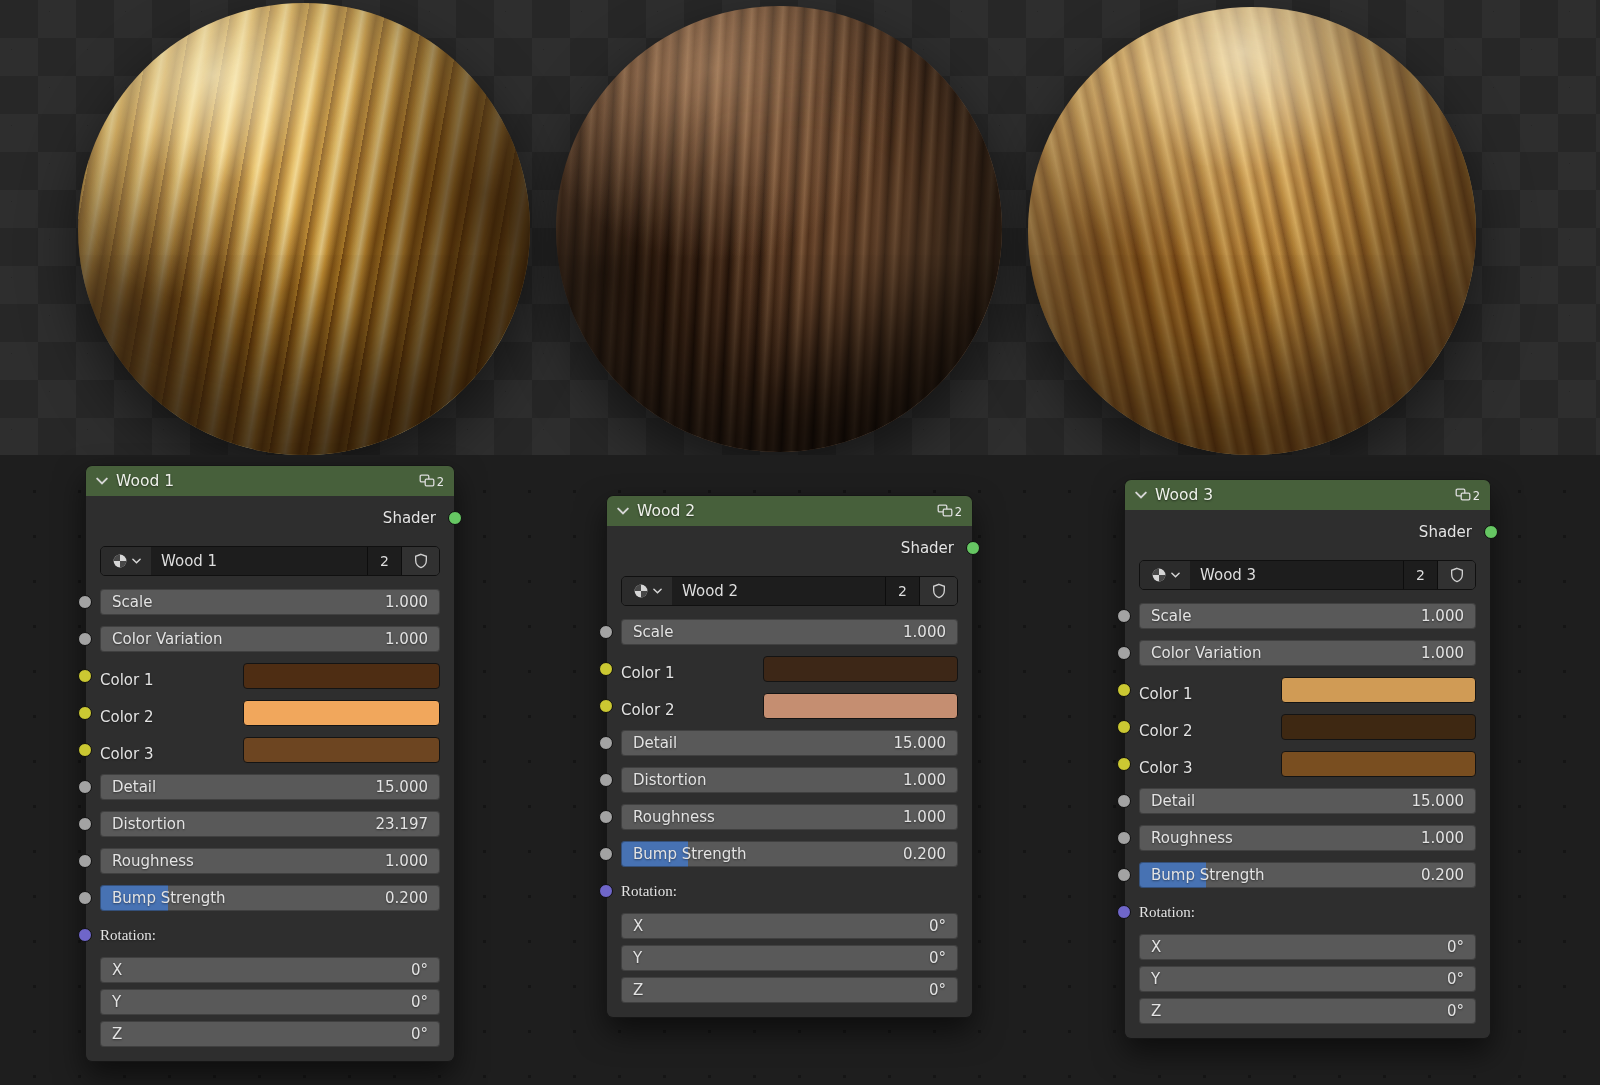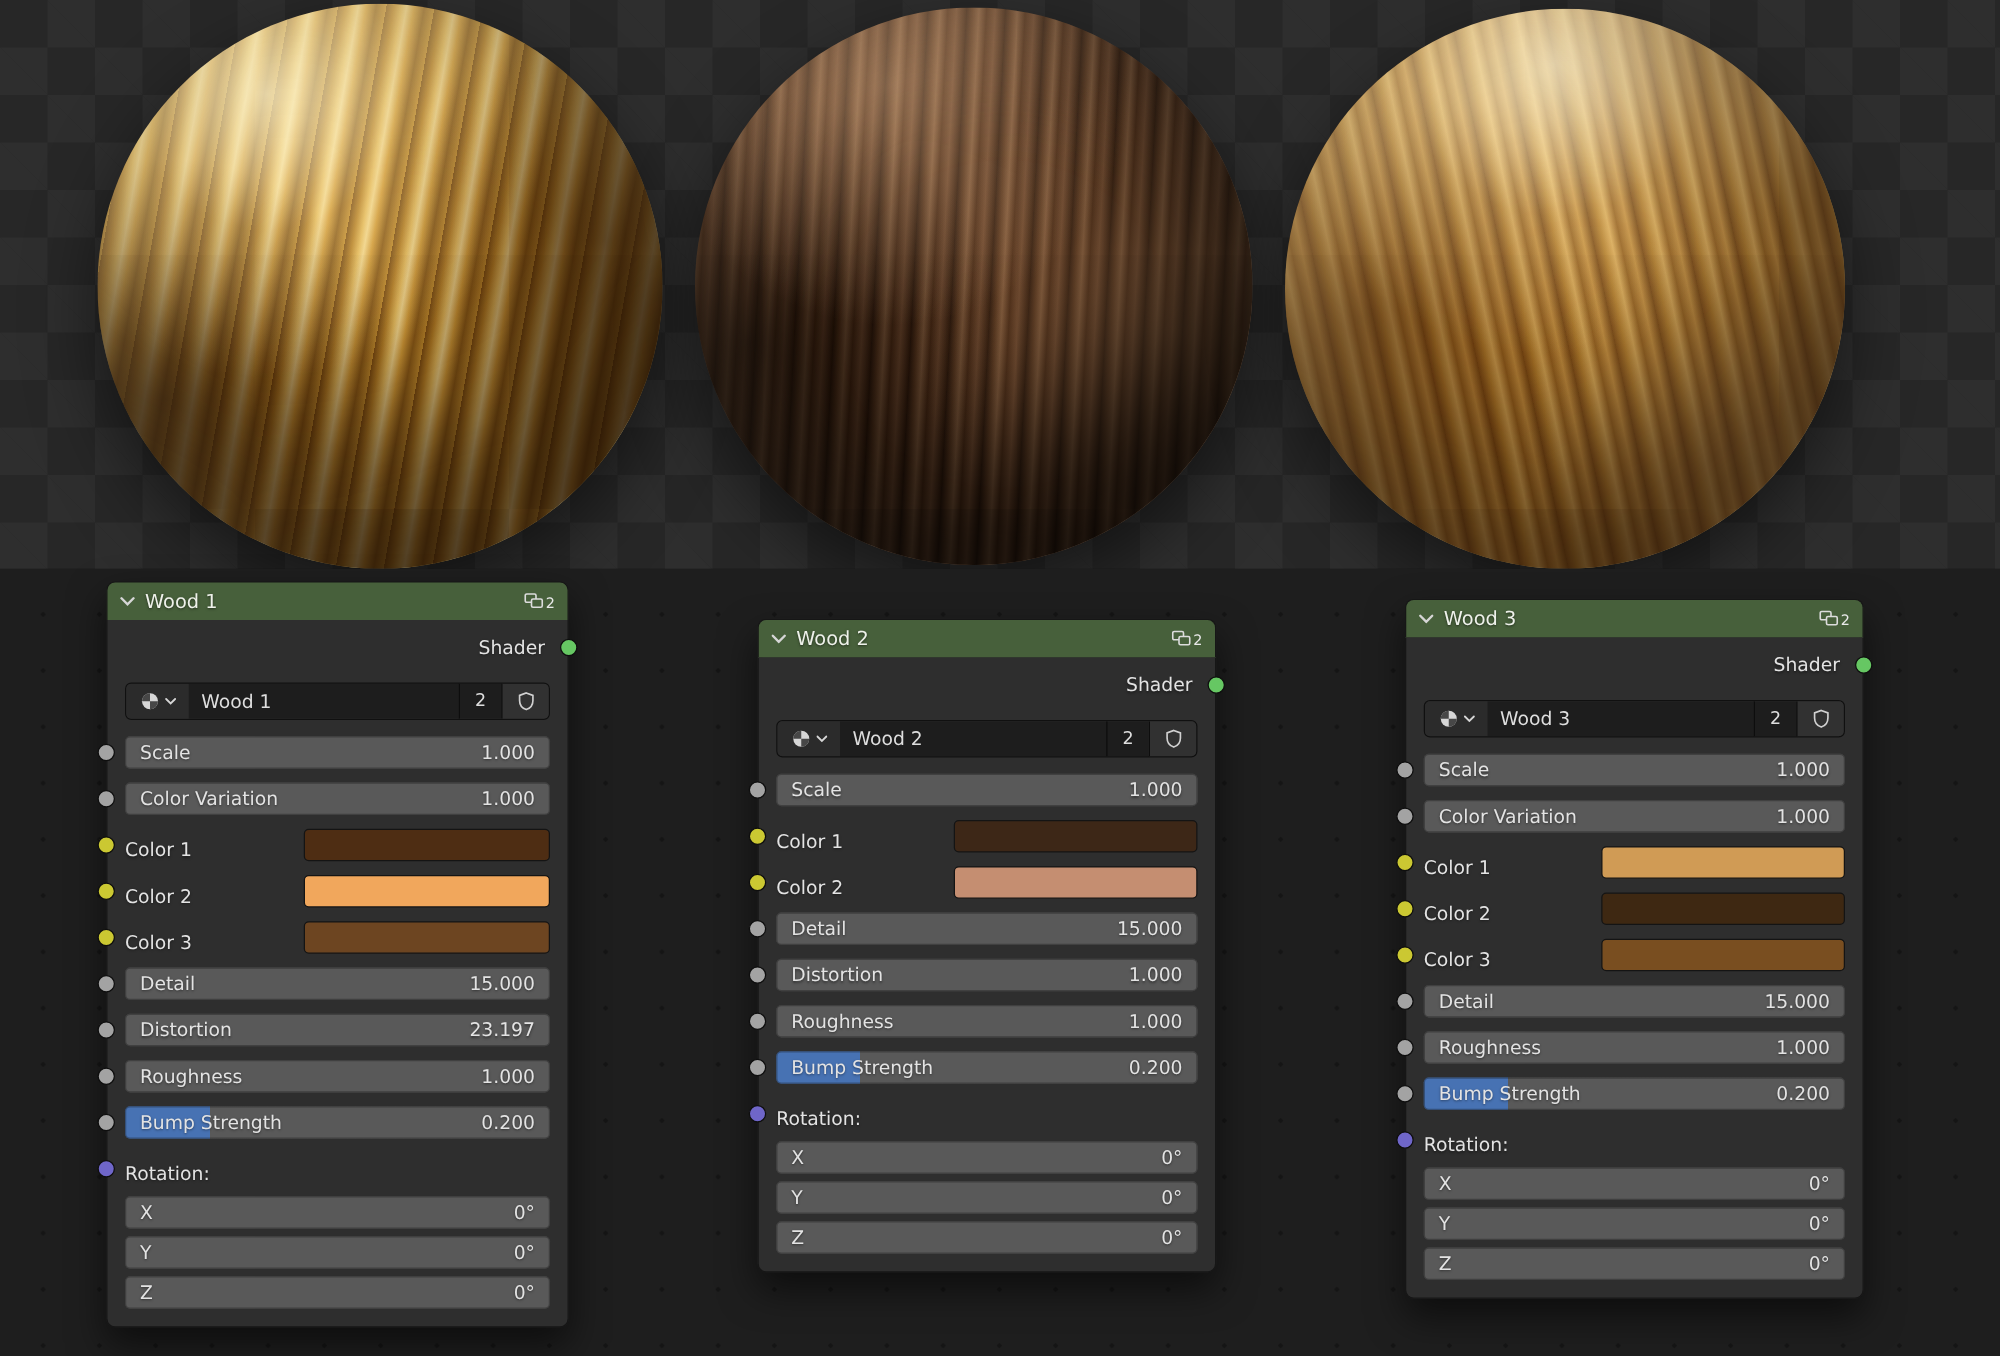--- a/index.html
+++ b/index.html
@@ -116,21 +116,21 @@
     background:#595959; border-radius:4px;
     display:flex; align-items:center; justify-content:space-between;
     padding:0 12px;
     box-shadow: inset 0 0 0 1px rgba(18,18,18,0.35);
     text-shadow:0 1px 2px rgba(0,0,0,0.45);
   }
   .row.vector { margin-bottom:6px; }
   .row.colorrow { display:flex; align-items:flex-end; }
   .colorrow .lbl { flex:1; text-shadow:0 1px 2px rgba(0,0,0,0.4); }
   .swatch { width:58%; height:26px; border-radius:4px; border:1px solid #141414; }
-  .row.heading { display:flex; align-items:flex-end; margin-bottom:9px; text-shadow:0 1px 2px rgba(0,0,0,0.4); }
+  .row.heading { display:flex; align-items:center; margin-bottom:9px; text-shadow:0 1px 2px rgba(0,0,0,0.4);font-family:Liberation Serif, serif; }
   .rows .row:last-child { margin-bottom:0; }
 </style>
 </head>
 <body>
 
 <div class="screen">
   <div class="preview-area">
     <div class="sphere sphere-1"></div>
     <div class="sphere sphere-2"></div>
     <div class="sphere sphere-3"></div>

